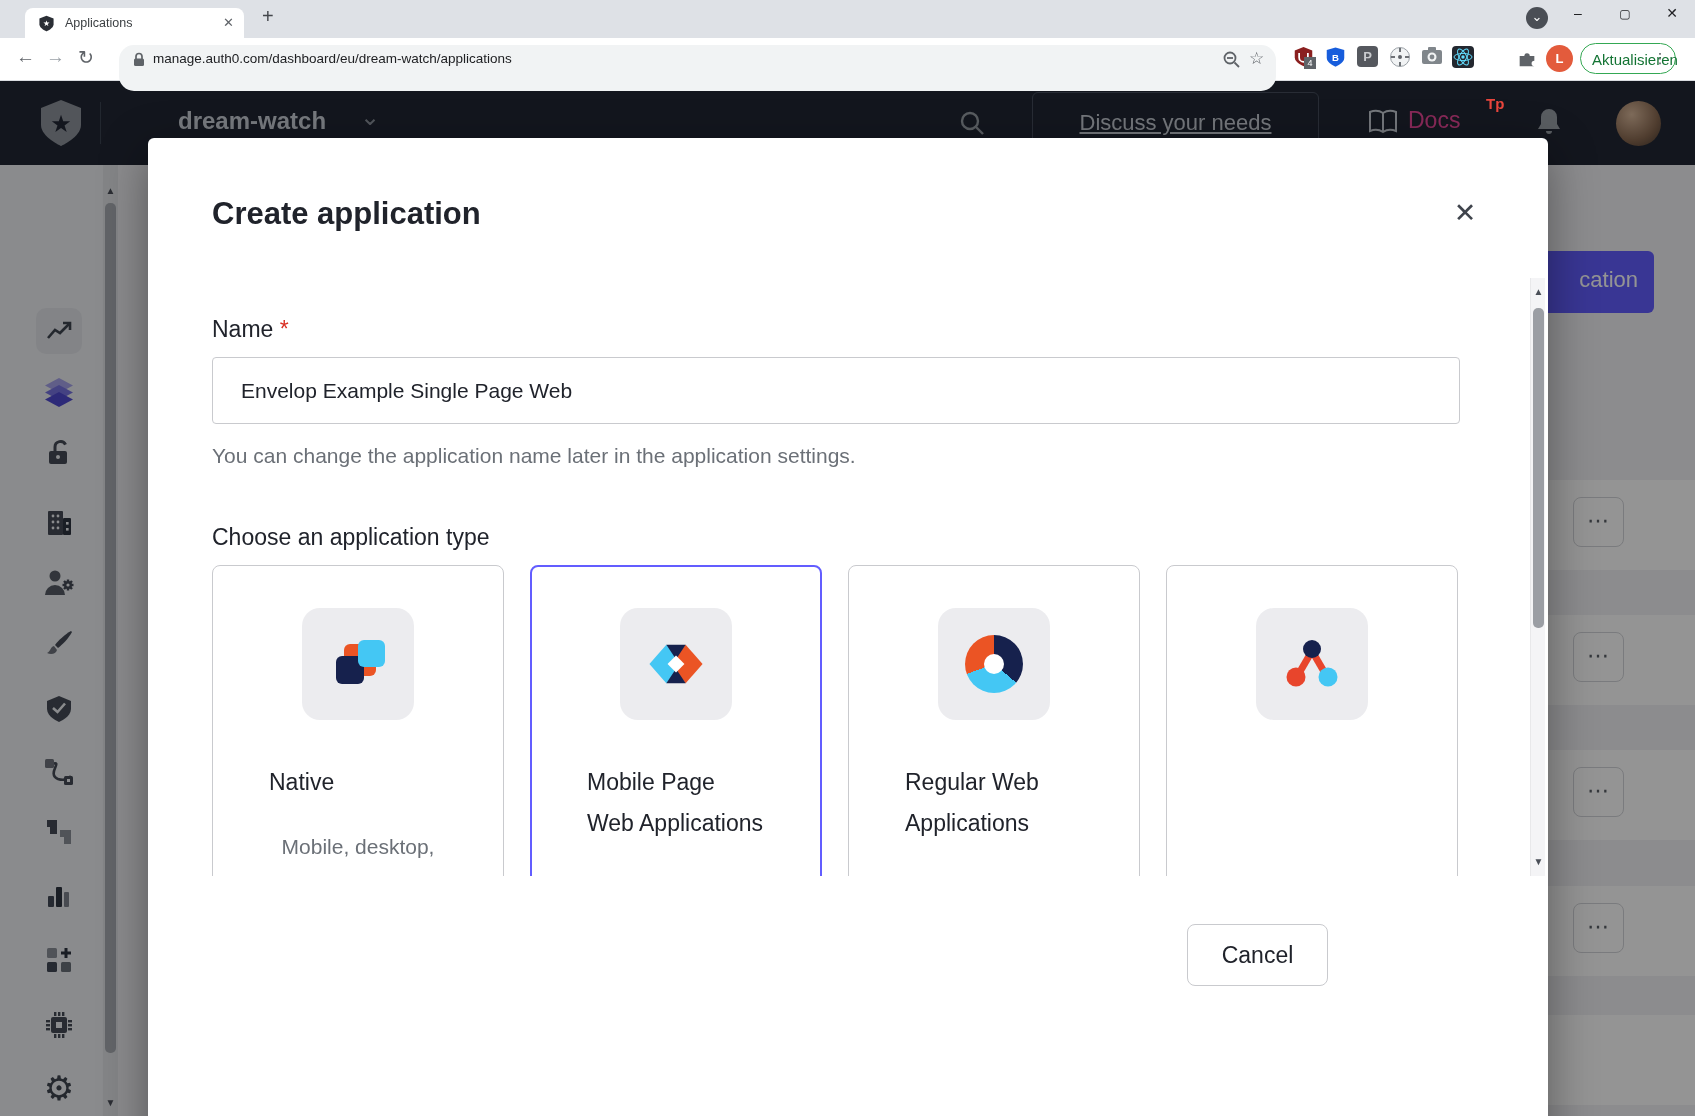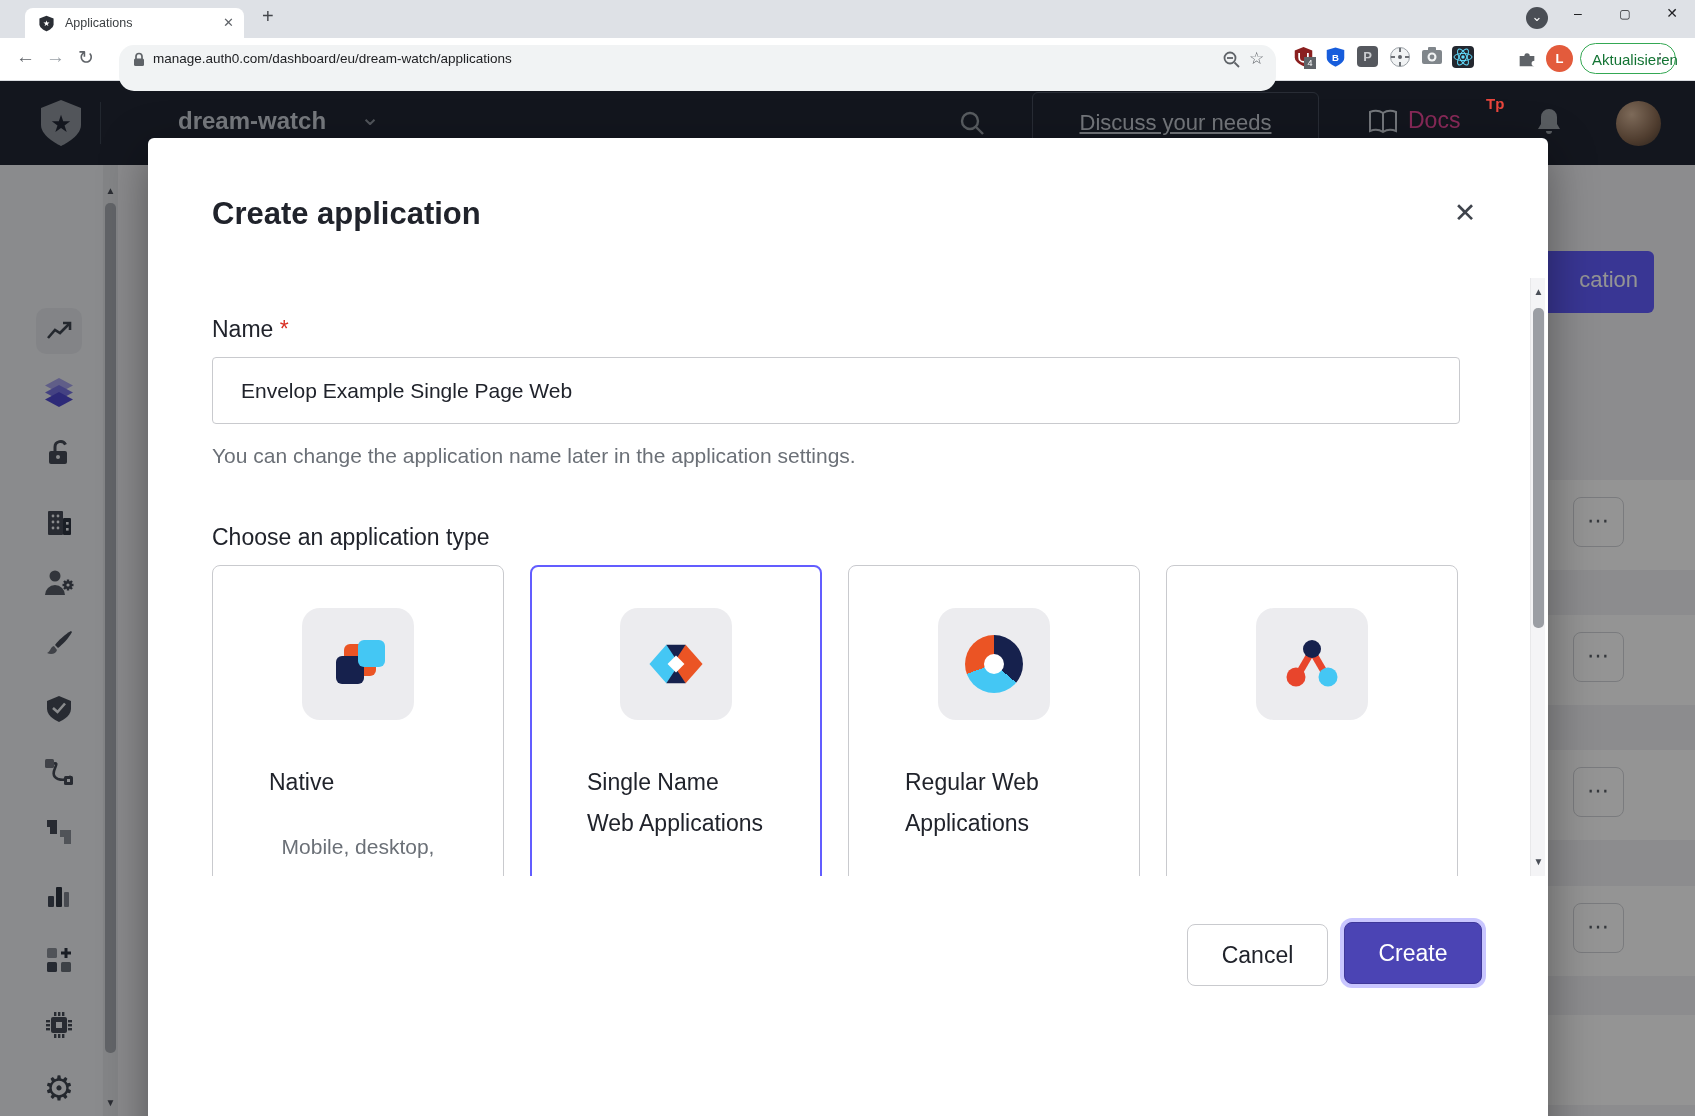--- a/index.html
+++ b/index.html
@@ -378,21 +378,21 @@
         <div class="card selected">
           <div class="tile">
             <svg width="58" height="58" viewBox="0 0 48 48">
                 <polygon points="16,8 30,24 16,40 2,24" fill="#44c7f4"></polygon>
                 <polygon points="32,8 46,24 32,40 18,24" fill="#eb5424"></polygon>
                 <polygon points="16,8 32,8 24,20" fill="#16214d"></polygon>
                 <polygon points="16,40 32,40 24,28" fill="#16214d"></polygon>
                 <polygon points="24,17 31,24 24,31 17,24" fill="#fff"></polygon>
               </svg>
           </div>
-          <div class="card-title">Single Name Web Applications</div>
+          <div class="card-title">Mobile Page Web Applications</div>
           <div class="card-desc">A JavaScript</div>
         </div>
 
         <div class="card">
           <div class="tile">
             <div style="width:58px; height:58px; border-radius:50%; background:conic-gradient(from 0deg, #16214d 0deg 130deg, #44c7f4 130deg 250deg, #eb5424 250deg 360deg); position:relative;">
               <div style="position:absolute; left:19px; top:19px; width:20px; height:20px; border-radius:50%; background:#fff;"></div>
             </div>
           </div>
           <div class="card-title">Regular Web Applications</div>
@@ -414,16 +414,15 @@
       </div>
     </div>
 
     <div class="modal-scroll">
       <div class="scroll-arrow" style="top:8px;">▲</div>
       <div class="modal-thumb"></div>
       <div class="scroll-arrow" style="top:578px;">▼</div>
     </div>
 
     <div class="btn btn-cancel">Cancel</div>
-    <div class="btn btn-create">Create</div>
   </div>
 
 </div>
 
 </body></html>

